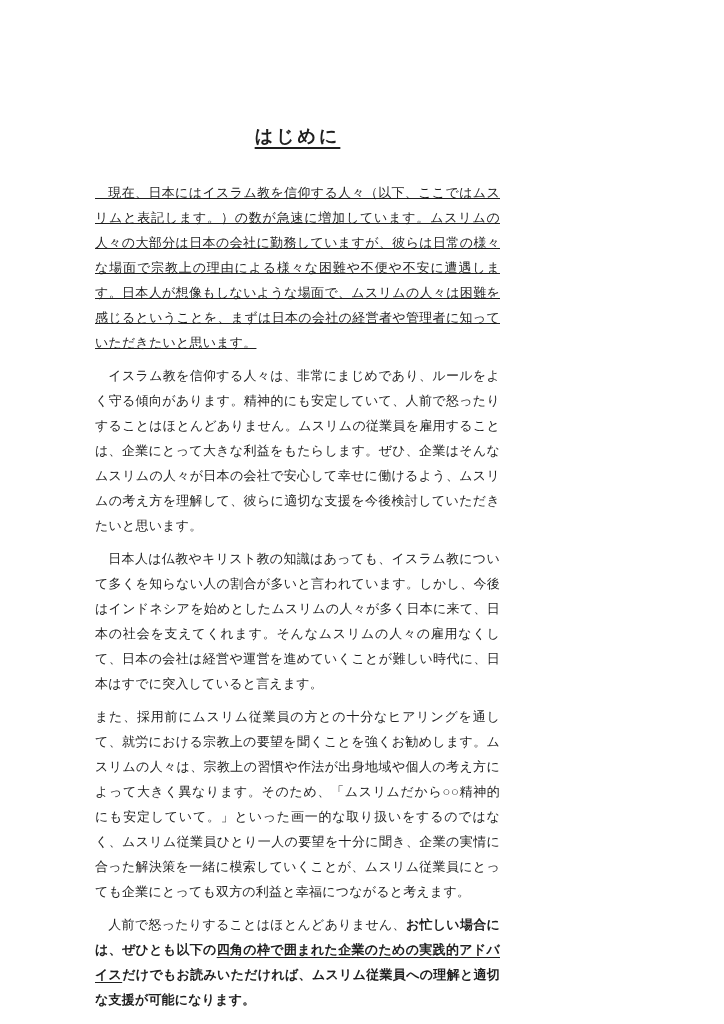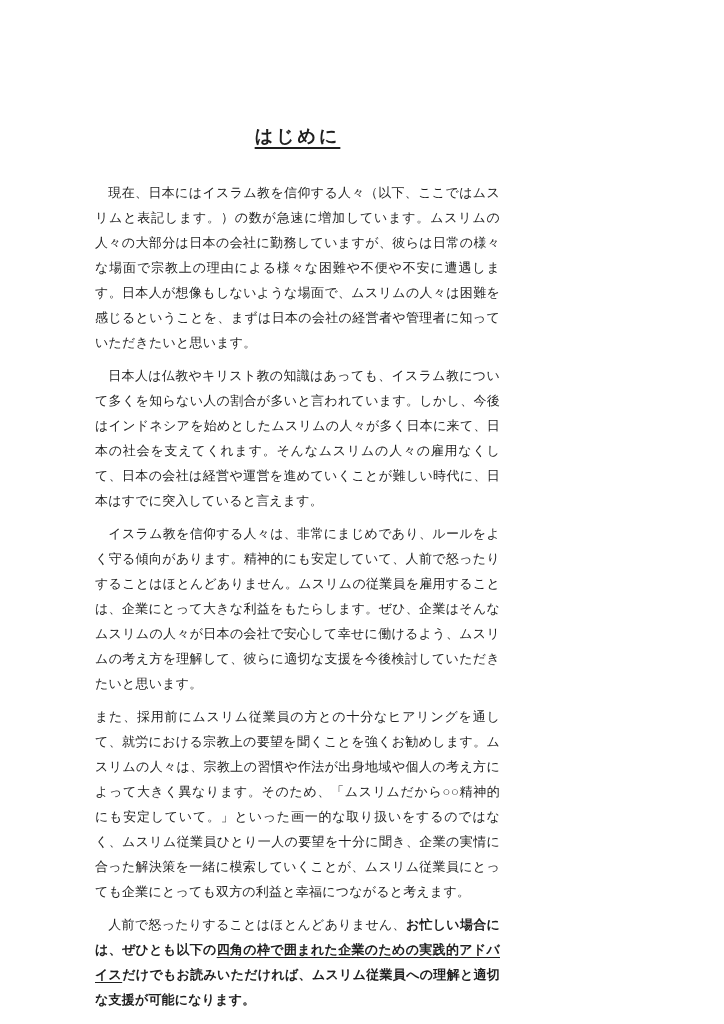--- a/index.html
+++ b/index.html
@@ -36,20 +36,21 @@
   }
   .para {
     font-size: 13px;
     line-height: 25px;
     text-align: justify;
     margin: 8px 0 0 0;
     letter-spacing: 0.2px;
   }
   .para:first-of-type {
     margin-top: 12px;
+    text-decoration: underline;
   }
   .bold {
     font-weight: bold;
   }
   .bold-underline {
     font-weight: bold;
     text-decoration: underline;
     text-underline-offset: 3px;
     text-decoration-thickness: 1px;
   }
@@ -95,23 +96,23 @@
 <body style="color: rgb(31, 31, 31);">
 
 <div class="page">
 
   <h1 class="doc-title">
     <span class="title-text">はじめに</span>
   </h1>
 
   <p class="para">　現在、日本にはイスラム教を信仰する人々（以下、ここではムスリムと表記します。）の数が急速に増加しています。ムスリムの人々の大部分は日本の会社に勤務していますが、彼らは日常の様々な場面で宗教上の理由による様々な困難や不便や不安に遭遇します。日本人が想像もしないような場面で、ムスリムの人々は困難を感じるということを、まずは日本の会社の経営者や管理者に知っていただきたいと思います。</p>
 
+  <p class="para">　イスラム教を信仰する人々は、非常にまじめであり、ルールをよく守る傾向があります。精神的にも安定していて、人前で怒ったりすることはほとんどありません。ムスリムの従業員を雇用することは、企業にとって大きな利益をもたらします。ぜひ、企業はそんなムスリムの人々が日本の会社で安心して幸せに働けるよう、ムスリムの考え方を理解して、彼らに適切な支援を今後検討していただきたいと思います。</p>
+
   <p class="para">　日本人は仏教やキリスト教の知識はあっても、イスラム教について多くを知らない人の割合が多いと言われています。しかし、今後はインドネシアを始めとしたムスリムの人々が多く日本に来て、日本の社会を支えてくれます。そんなムスリムの人々の雇用なくして、日本の会社は経営や運営を進めていくことが難しい時代に、日本はすでに突入していると言えます。</p>
-
-  <p class="para">　イスラム教を信仰する人々は、非常にまじめであり、ルールをよく守る傾向があります。精神的にも安定していて、人前で怒ったりすることはほとんどありません。ムスリムの従業員を雇用することは、企業にとって大きな利益をもたらします。ぜひ、企業はそんなムスリムの人々が日本の会社で安心して幸せに働けるよう、ムスリムの考え方を理解して、彼らに適切な支援を今後検討していただきたいと思います。</p>
 
   <p class="para">また、採用前にムスリム従業員の方との十分なヒアリングを通して、就労における宗教上の要望を聞くことを強くお勧めします。ムスリムの人々は、宗教上の習慣や作法が出身地域や個人の考え方によって大きく異なります。そのため、「ムスリムだから○○精神的にも安定していて。」といった画一的な取り扱いをするのではなく、ムスリム従業員ひとり一人の要望を十分に聞き、企業の実情に合った解決策を一緒に模索していくことが、ムスリム従業員にとっても企業にとっても双方の利益と幸福につながると考えます。</p>
 
   <p class="para"><span>　人前で怒ったりすることはほとんどありません、</span><span class="bold">お忙しい場合には、ぜひとも以下の</span><span class="bold-underline">四角の枠で囲まれた企業のための実践的アドバイス</span><span class="bold">だけでもお読みいただければ、ムスリム従業員への理解と適切な支援が可能になります。</span></p>
 
   <div class="example-label">（例）</div>
 
   <div class="advice-box" style="border-color: rgb(64, 64, 64);">
     <div class="advice-box-title-row">
       <span class="advice-box-title" style="background: rgb(255, 255, 0);">企業のための実践的支援方法</span>

